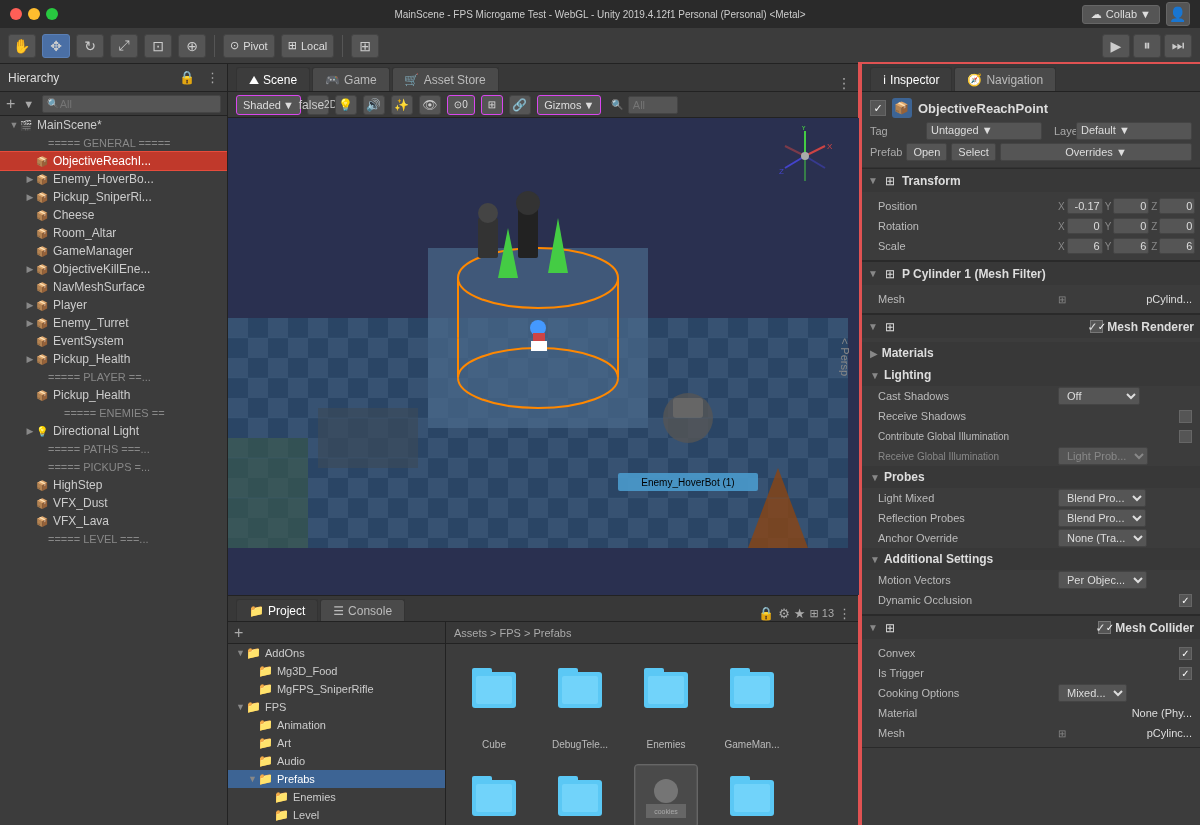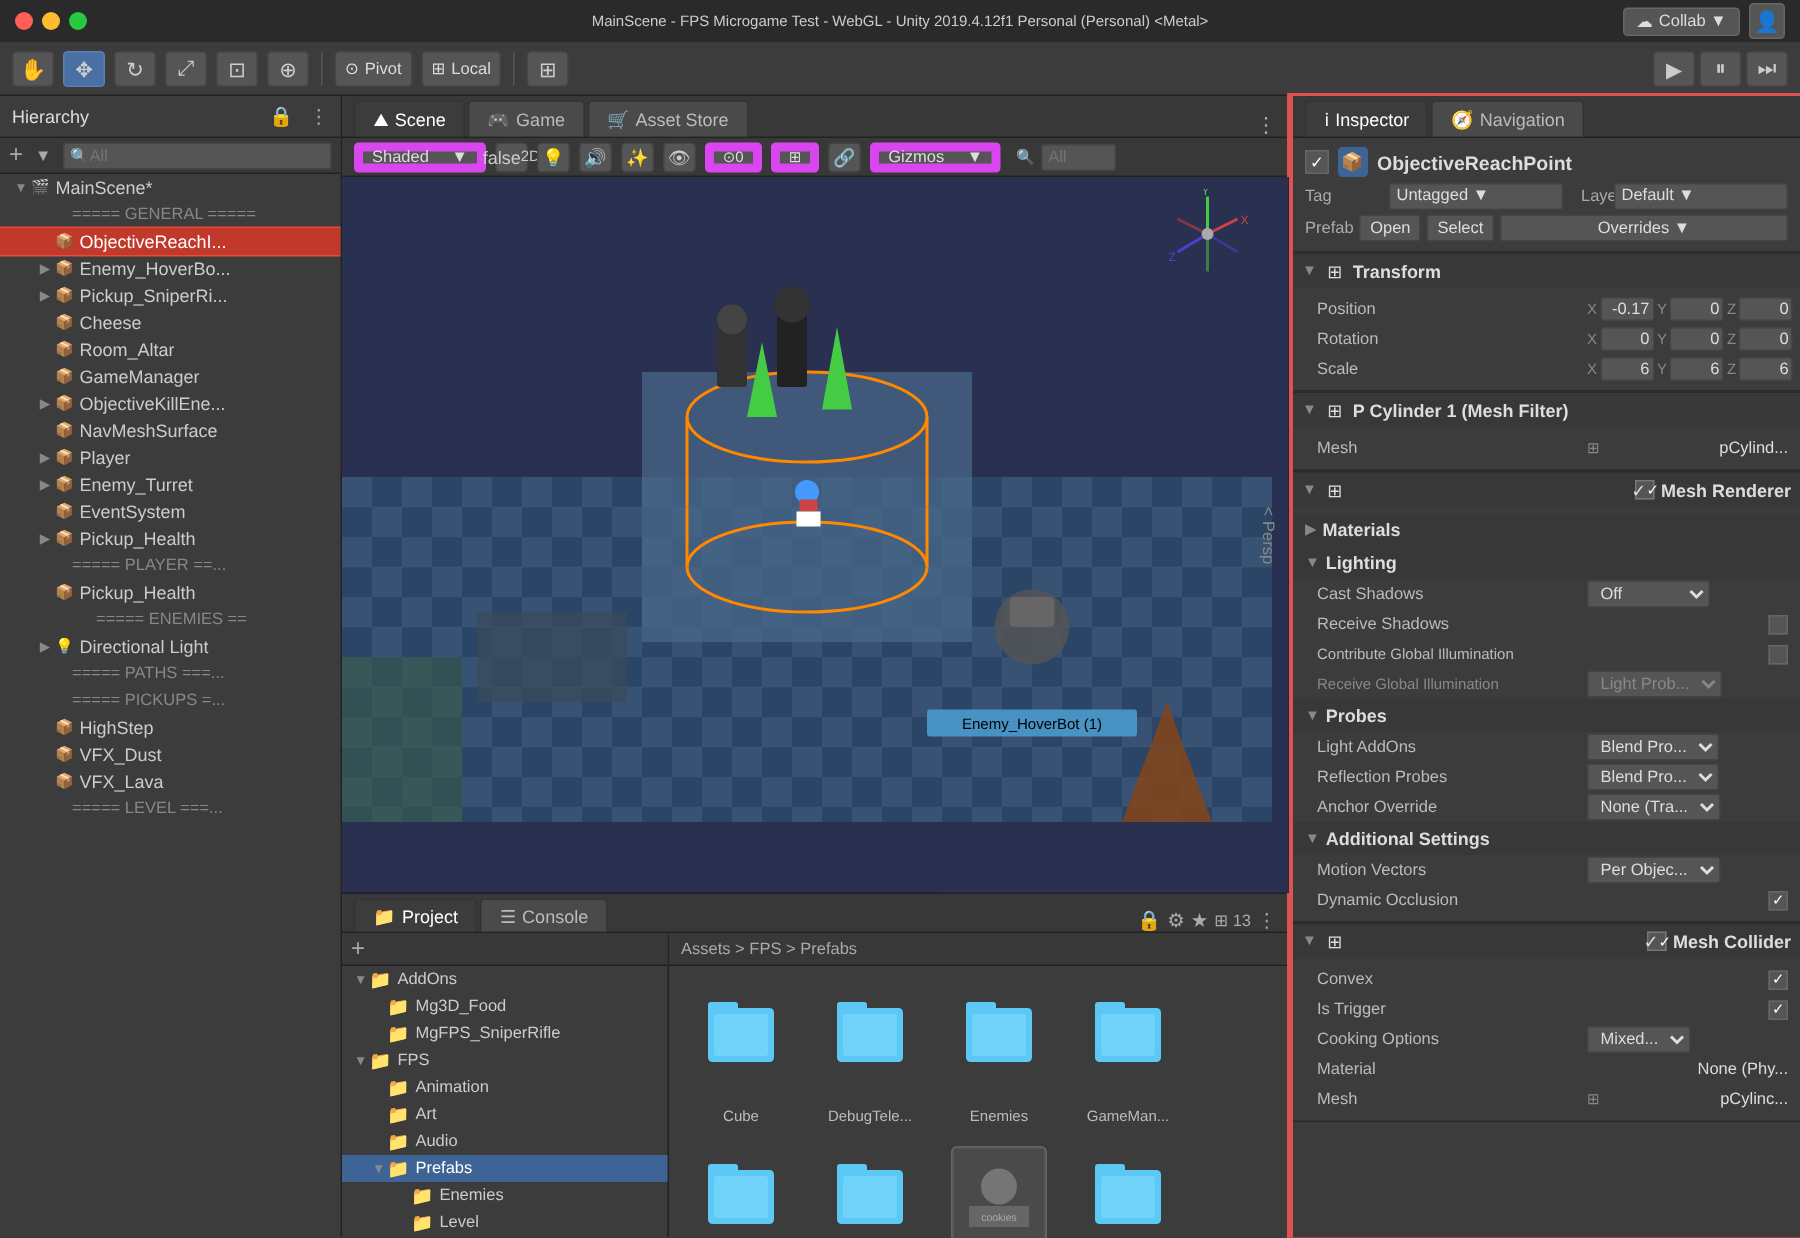--- a/index.html
+++ b/index.html
@@ -263,28 +263,28 @@
       height: 26px;
       background: #383838;
       border-bottom: 1px solid #222;
       display: flex;
       align-items: center;
       padding: 0 8px;
       gap: 6px;
     }
     .vt-dropdown {
       background: #555;
-      border: 6px solid #d946ef;
+      border: 1px solid #d946ef;
       border-radius: 3px;
       padding: 1px 6px;
       color: #ddd;
       font-size: 11px;
       display: flex;
       align-items: center;
-      gap: 15px;
+      gap: 2px;
       cursor: pointer;
       height: 20px;
     }
     .vt-btn {
       width: 22px;
       height: 20px;
       background: #555;
       border: 1px solid #444;
       border-radius: 3px;
       display: flex;
@@ -1298,21 +1298,21 @@
             <select class="prop-dropdown" style="color:#888;">
               <option>Light Prob...</option>
             </select>
           </div>
 
           <div class="sub-section-header">
             <span class="sub-arrow">▼</span>
             <span class="sub-title">Probes</span>
           </div>
           <div class="prop-row">
-            <span class="prop-label">Light AddOns</span>
+            <span class="prop-label">Light Mixed</span>
             <select class="prop-dropdown">
               <option>Blend Pro...</option>
             </select>
           </div>
           <div class="prop-row">
             <span class="prop-label">Reflection Probes</span>
             <select class="prop-dropdown">
               <option>Blend Pro...</option>
             </select>
           </div>

